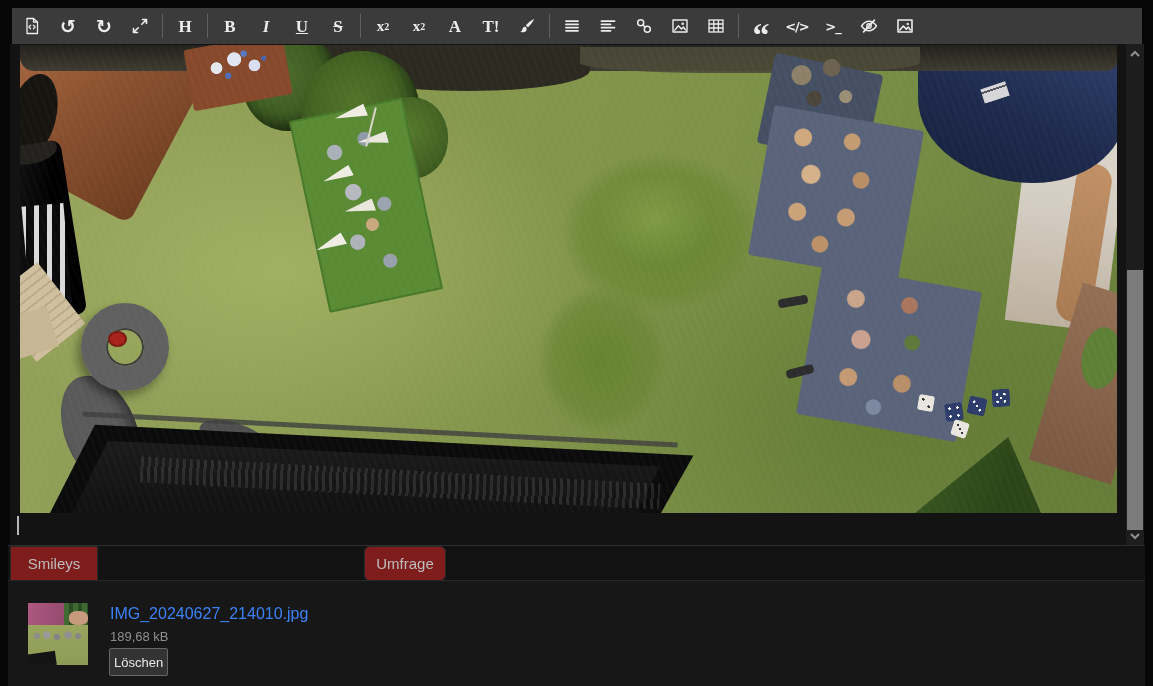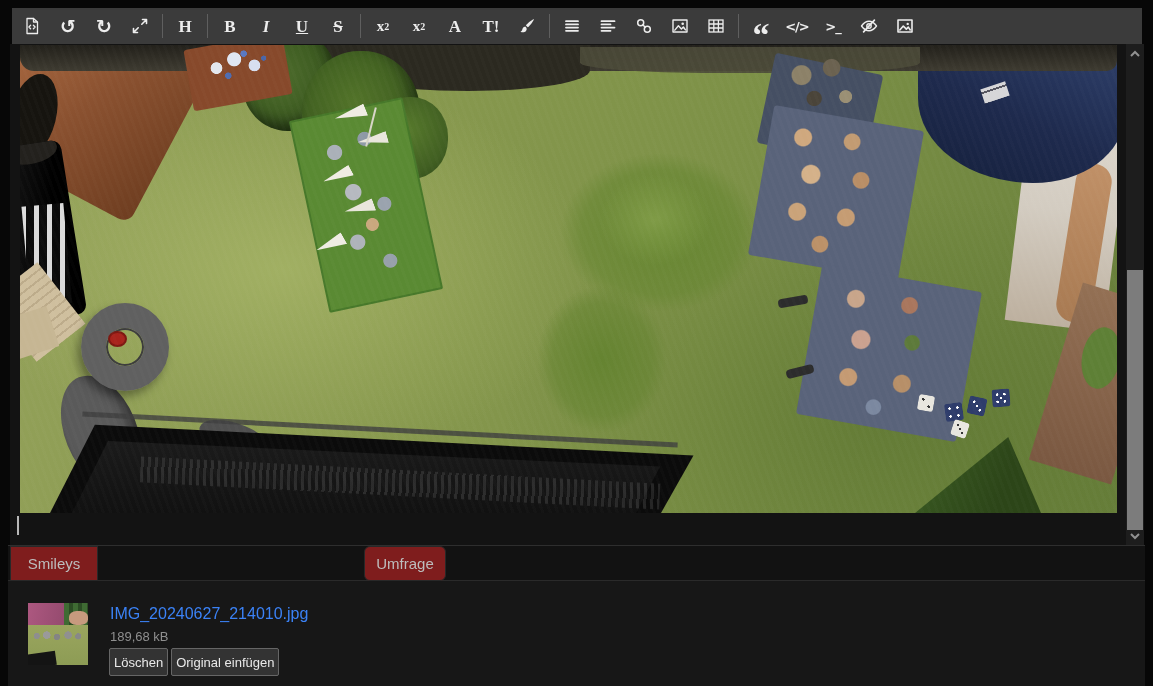--- a/index.html
+++ b/index.html
@@ -337,14 +337,13 @@
     radial-gradient(6px 6px at 30% 45%,#9a9a9a 60%,transparent 65%),
     radial-gradient(5px 5px at 48% 55%,#848484 60%,transparent 65%),
     radial-gradient(6px 6px at 68% 45%,#909090 60%,transparent 65%),
     radial-gradient(5px 5px at 86% 52%,#888 60%,transparent 65%);"></div>
   <div class="abs" style="left:-4px;top:50px;width:32px;height:14px;transform:rotate(-8deg);background:#141414;"></div>
 </div>
 <div class="abs fname">IMG_20240627_214010.jpg</div>
 <div class="abs fsize">189,68 kB</div>
 <div class="abs btnrow">
   <button class="gbtn">Löschen</button>
-  <button class="gbtn">Original einfügen</button>
 </div>
 
 </body></html>

